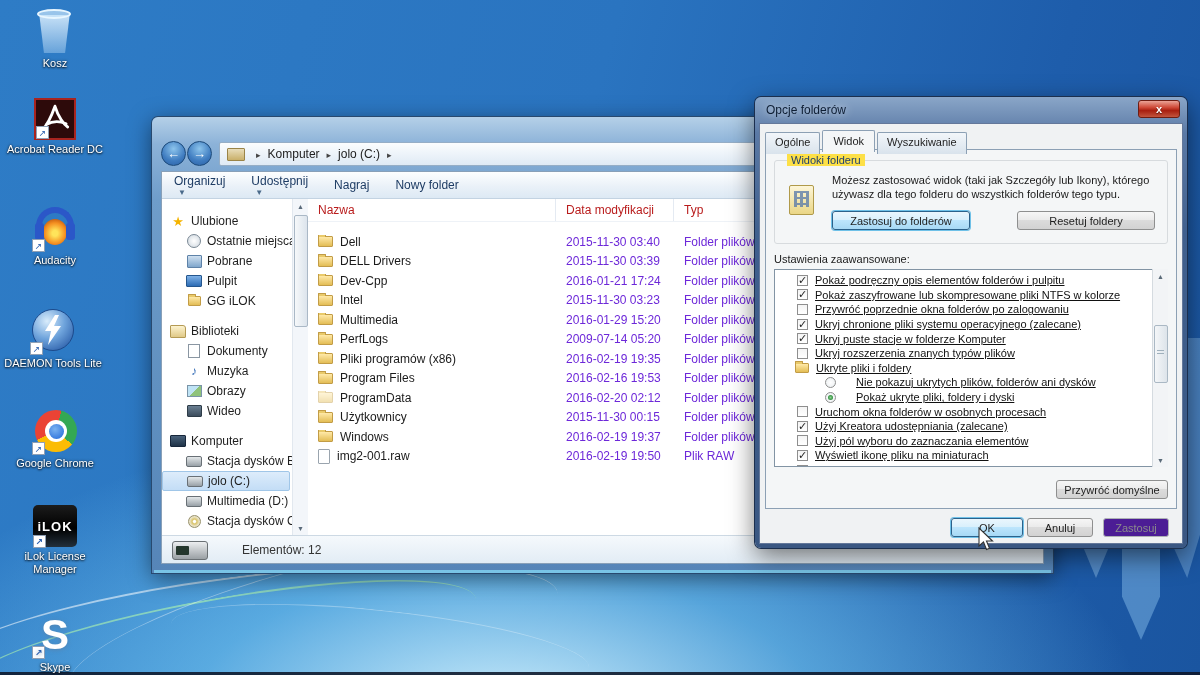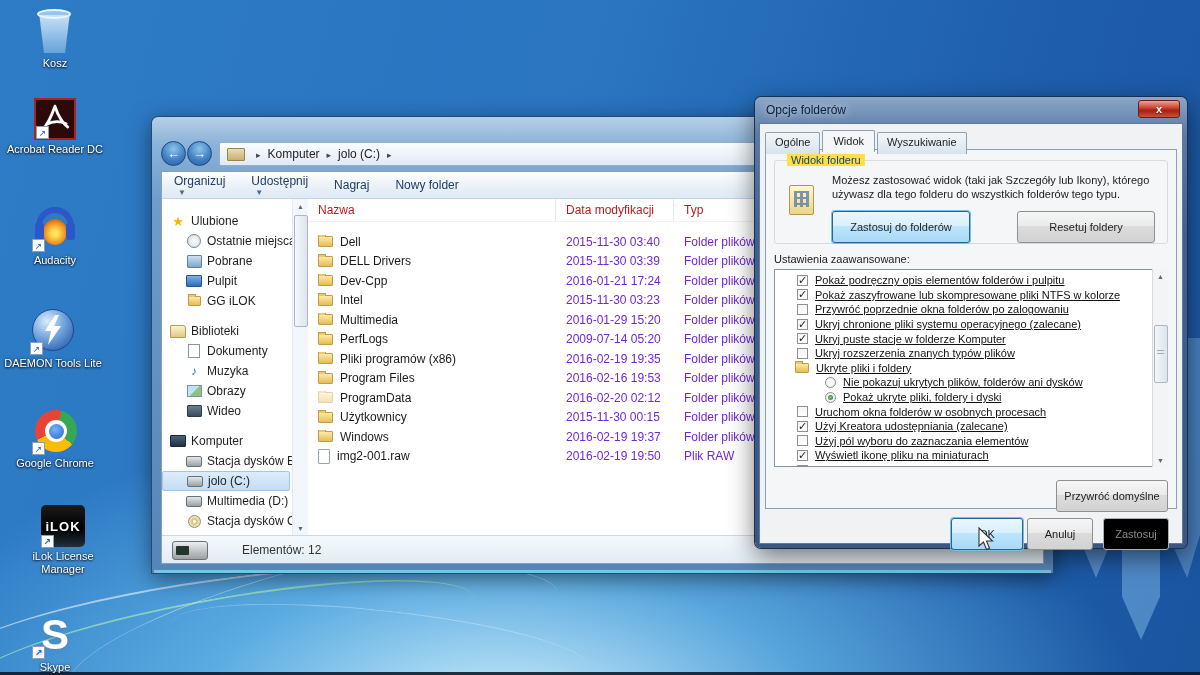--- a/index.html
+++ b/index.html
@@ -150,33 +150,33 @@
   .tab.active{background:#f4f6f7;top:0;padding:4px 10px 5px;z-index:4;}
   .panel{position:absolute;left:5px;right:5px;top:25px;height:360px;border:1px solid #8ca0b4;background:#f4f6f7;box-sizing:border-box;}
   .grp{position:absolute;left:8px;right:8px;top:10px;height:82px;border:1px solid #d7dbde;border-radius:3px;}
   .grp-label{position:absolute;top:-7px;left:12px;background:#fde047;padding:0 4px;color:#1e3e6e;}
   .grp-ico{position:absolute;left:14px;top:24px;width:25px;height:30px;background:linear-gradient(#fdf6d8,#ead686);
            border:1px solid #b09a4a;border-radius:2px;box-sizing:border-box;}
   .grp-ico::after{content:"";position:absolute;left:4px;top:5px;width:15px;height:16px;
       background:repeating-linear-gradient(180deg,#5577aa 0 2px,transparent 2px 6px),
                  repeating-linear-gradient(90deg,#5577aa 0 3px,transparent 3px 6px);opacity:.75;}
   .grp-desc{position:absolute;left:57px;top:13px;right:8px;line-height:13.5px;color:#1a1a1a;}
-  .btn{position:absolute;height:32px;background:linear-gradient(#f6f6f6,#ebebeb 45%,#dcdcdc 46%,#d2d2d2);
+  .btn{position:absolute;height:19px;background:linear-gradient(#f6f6f6,#ebebeb 45%,#dcdcdc 46%,#d2d2d2);
        border:1px solid #8e8f8f;border-radius:3px;color:#1e1e1e;font-size:11px;display:flex;align-items:center;
        justify-content:center;box-sizing:border-box;}
   .btn.focused{background:linear-gradient(#eaf6fd,#d9f0fc 45%,#bee6fd 46%,#a7d9f5);border-color:#2c628b;
                box-shadow:0 0 0 1px #6fc1e8;}
-  .btn.disabled{background:#000000;border-color:#aeb2b5;color:#8b8b8b;}
+  .btn.disabled{background:#4c1d95;border-color:#aeb2b5;color:#8b8b8b;}
   .btn-applyf{left:57px;top:50px;width:138px;}
   .btn-reset{right:12px;top:50px;width:138px;}
   .adv-label{position:absolute;left:8px;top:103px;color:#1a1a1a;}
   .listbox{position:absolute;left:8px;right:8px;top:119px;height:198px;background:#fff;border:1px solid #8294a4;
            box-sizing:border-box;overflow:hidden;padding-top:3px;}
   .set-row{height:14.6px;display:flex;align-items:center;padding-left:22px;white-space:nowrap;color:#111;text-decoration:underline;}
-  .set-row.indent{padding-left:50px;}
+  .set-row.indent{padding-left:50px;gap:13px;}
   .cb{width:11px;height:11px;border:1px solid #8e8e8e;background:linear-gradient(#f4f4f4,#fff);box-sizing:border-box;
       margin-right:7px;position:relative;flex:none;}
   .cb.on::after{content:"✓";position:absolute;left:0px;top:-2px;font-size:11px;color:#222;}
   .rb{width:11px;height:11px;border:1px solid #8e8e8e;border-radius:50%;background:radial-gradient(#fff,#eaeef0);
       box-sizing:border-box;margin-right:7px;position:relative;flex:none;}
   .rb.on::after{content:"";position:absolute;left:2px;top:2px;width:5px;height:5px;border-radius:50%;
       background:radial-gradient(#8fd08f,#2e8f3e 70%);}
   .set-fold{width:14px;height:10px;margin-right:7px;}
   .lb-scroll{position:absolute;right:0;top:0;bottom:0;width:15px;background:#f2f4f6;border-left:1px solid #d5dbe0;}
   .lb-scroll .arr{position:absolute;left:0;width:15px;height:14px;display:flex;align-items:center;justify-content:center;
@@ -246,21 +246,21 @@
     </div>
     <div class="dt-icon" style="top: 408px; left: 5px;">
       <div class="glyph g-chr">
         <div class="ring"></div>
         <div class="mid"></div>
         <div class="dot"></div>
         <div class="sc-arrow">↗</div>
       </div>
       <div class="lbl">Google Chrome</div>
     </div>
-    <div class="dt-icon" style="top: 505px; left: 13px;">
+    <div class="dt-icon" style="top: 505px; left: 5px;">
       <div class="glyph g-ilok">iLOK<div class="sc-arrow">↗</div></div>
       <div class="lbl">iLok License Manager</div>
     </div>
     <div class="dt-icon" style="top: 612px; left: 5px;">
       <div class="glyph g-sky">S<div class="sc-arrow">↗</div></div>
       <div class="lbl">Skype</div>
     </div>
   </div>
 
 <div class="explorer">

